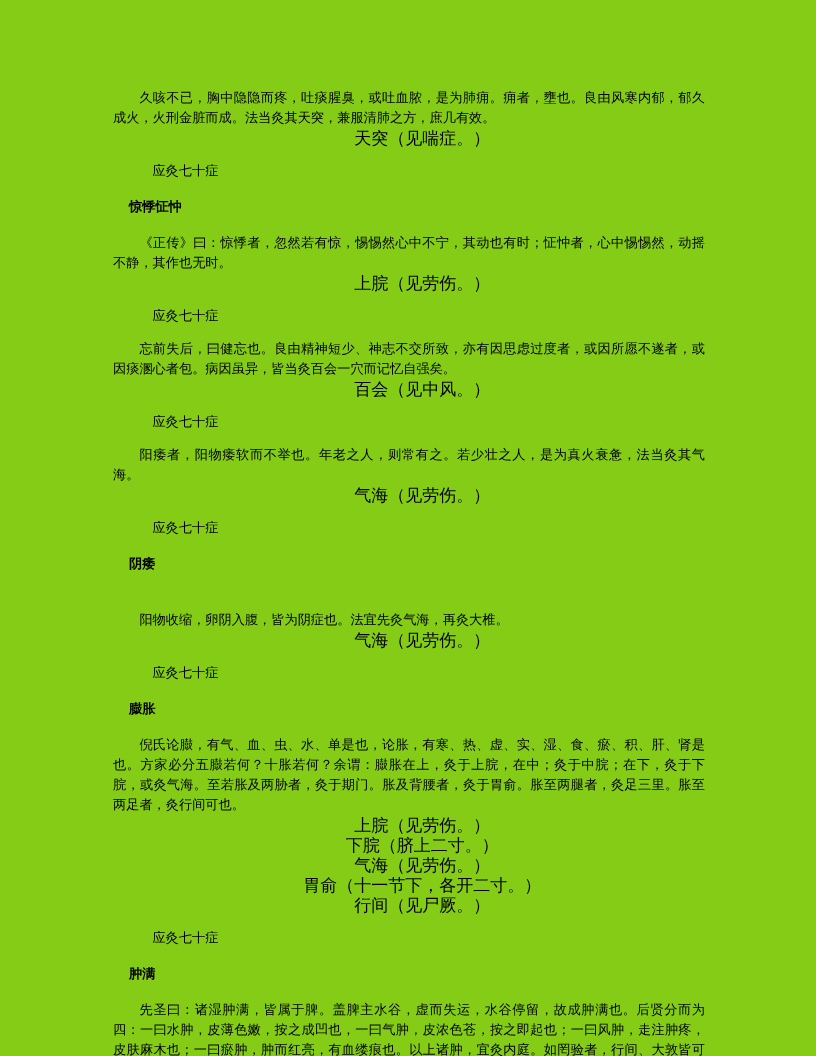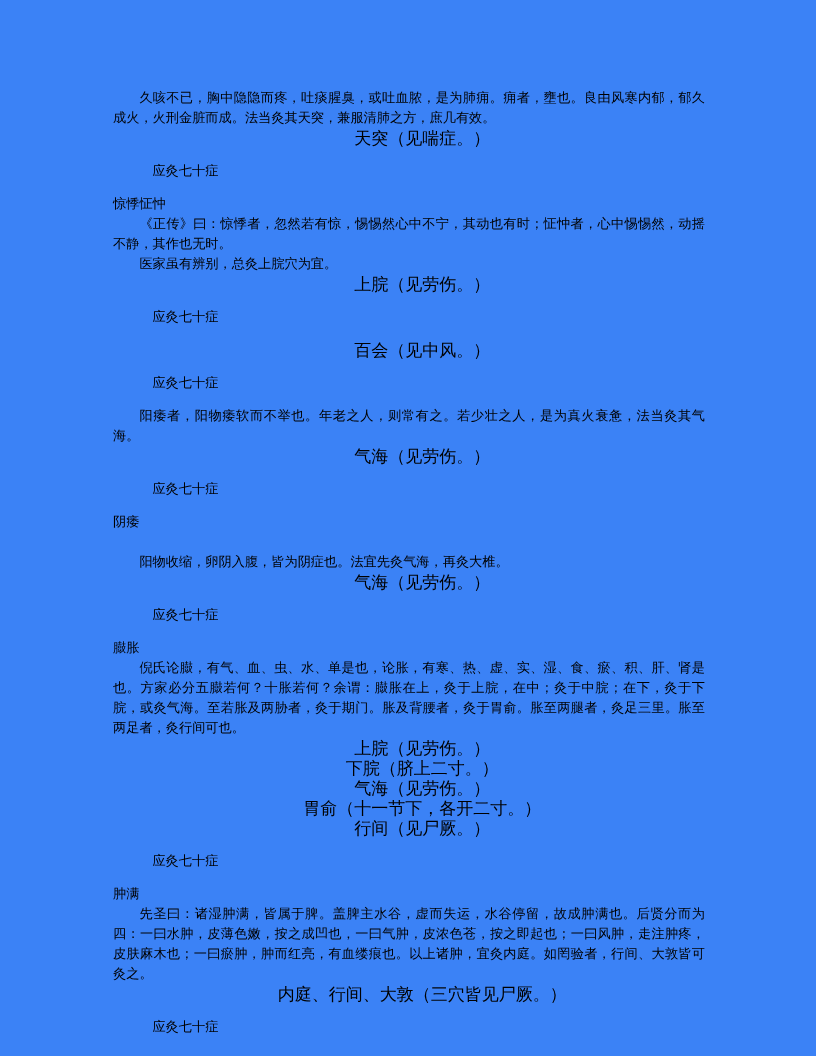--- a/index.html
+++ b/index.html
@@ -9,21 +9,21 @@
     background: #ffffff;
   }
   body {
     font-family: "DejaVu Serif", "Liberation Serif", serif;
     color: #000000;
   }
   .page {
     position: relative;
     width: 816px;
     height: 1056px;
-    background: #3b82f6;
+    background: #84cc16;
     overflow: hidden;
     box-sizing: border-box;
   }
   .text-column {
     position: absolute;
     left: 113px;
     top: 88px;
     width: 592px;
   }
   
@@ -31,25 +31,25 @@
     margin: 0;
     font-size: 13.2px;
     line-height: 20px;
     text-align: justify;
     text-justify: inter-ideograph;
     text-indent: 26.4px;   
     letter-spacing: 0;
     word-break: break-all;
   }
   .heading {
-    margin: 0;
+    margin: 16px;
     font-size: 13.2px;
     line-height: 20px;
     text-indent: 0;
-    font-weight: normal;
+    font-weight: bold;
     text-align: left;
   }
   .point {
     margin: 0;
     font-size: 17px;
     line-height: 20px;
     text-indent: 26.4px;
     text-align: center;
     white-space: nowrap;
   }
@@ -70,23 +70,23 @@
 </head>
 <body>
 
 <div class="page">
   <div class="text-column" id="text-column">
       <div class="para">久咳不已，胸中隐隐而疼，吐痰腥臭，或吐血脓，是为肺痈。痈者，壅也。良由风寒内郁，郁久成火，火刑金脏而成。法当灸其天突，兼服清肺之方，庶几有效。</div>
       <div class="point">天突（见喘症。）</div>
       <div class="note">应灸七十症</div>
       <div class="heading">惊悸怔忡</div>
       <div class="para">《正传》曰：惊悸者，忽然若有惊，惕惕然心中不宁，其动也有时；怔忡者，心中惕惕然，动摇不静，其作也无时。</div>
-      <div class="para">医家虽有辨别，总灸上脘穴为宜。</div>
       <div class="point">上脘（见劳伤。）</div>
       <div class="note">应灸七十症</div>
+      <div class="para">忘前失后，曰健忘也。良由精神短少、神志不交所致，亦有因思虑过度者，或因所愿不遂者，或因痰溷心者包。病因虽异，皆当灸百会一穴而记忆自强矣。</div>
       <div class="point">百会（见中风。）</div>
       <div class="note">应灸七十症</div>
       <div class="para">阳痿者，阳物痿软而不举也。年老之人，则常有之。若少壮之人，是为真火衰惫，法当灸其气海。</div>
       <div class="point">气海（见劳伤。）</div>
       <div class="note">应灸七十症</div>
       <div class="heading">阴痿</div>
       <div class="spacer"></div>
       <div class="para">阳物收缩，卵阴入腹，皆为阴症也。法宜先灸气海，再灸大椎。</div>
       <div class="point">气海（见劳伤。）</div>
       <div class="note">应灸七十症</div>

